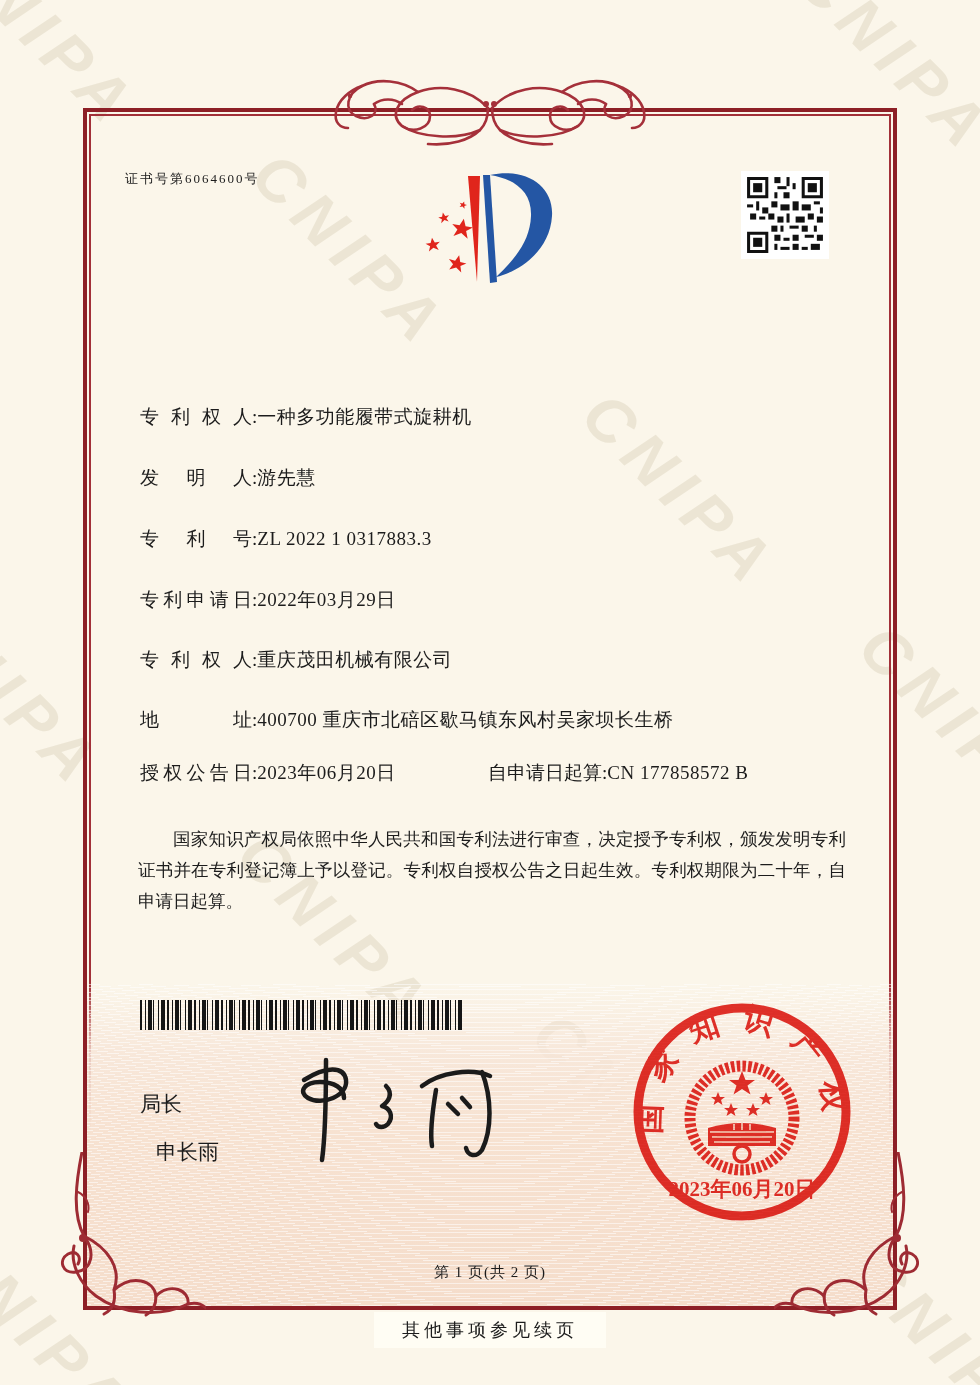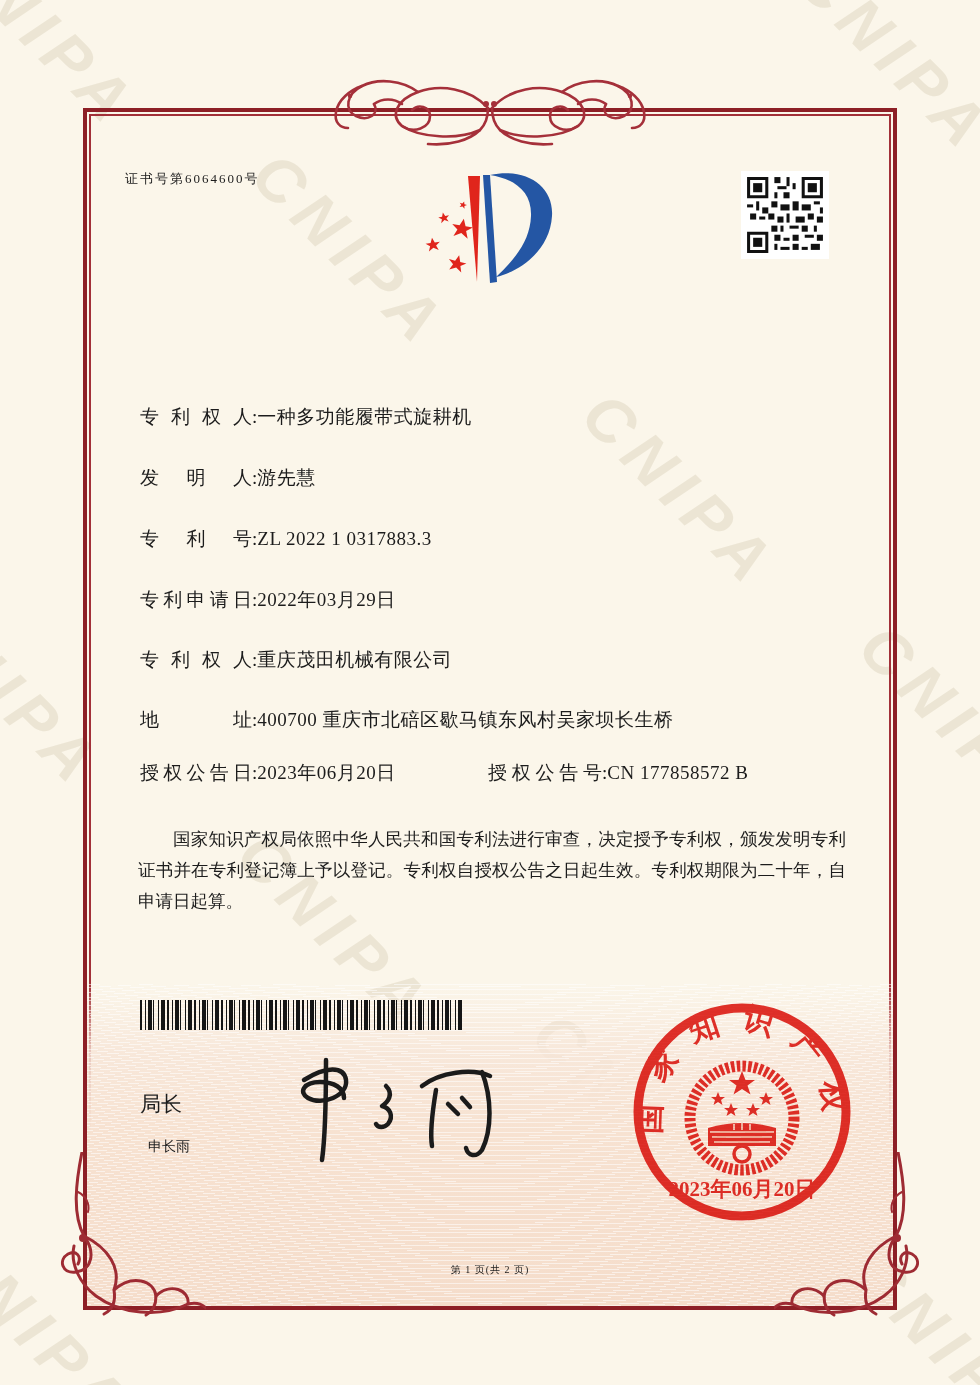--- a/index.html
+++ b/index.html
@@ -41,26 +41,26 @@
   .legal{left:138px;top:808px;width:708px;font-size:17.5px;line-height:1.78;text-align:justify;}
   .legal p{margin:16px 0 2px 0;text-indent:2em;}
 
   .barcode{left:140px;top:1000px;width:322px;height:30px;
     background:repeating-linear-gradient(90deg,
       #151515 0 2px, transparent 2px 5px, #151515 5px 6px, transparent 6px 8px,
       #151515 8px 12px, transparent 12px 13px, #151515 13px 14px, transparent 14px 18px,
       #151515 18px 19px, transparent 19px 21px, #151515 21px 25px, transparent 25px 27px);}
 
   .signer-title{left:140px;top:1090px;font-size:21px;font-family:Liberation Serif, serif;}
-  .signer-name{left:148px;top:1138px;font-size:14px;font-family:"Liberation Sans","DejaVu Sans",sans-serif;}
+  .signer-name{left:156px;top:1138px;font-size:21px;font-family:"Liberation Sans","DejaVu Sans",sans-serif;}
   .autograph{left:286px;top:1042px;}
 
   .seal{left:628px;top:998px;mix-blend-mode:multiply;}
 
-  .page-num{left:0;top:1263px;width:980px;text-align:center;font-size:10px;letter-spacing:1px;}
+  .page-num{left:0;top:1263px;width:980px;text-align:center;font-size:15px;letter-spacing:1px;}
   .note{left:0;top:1312px;width:980px;text-align:center;}
   .note span{display:inline-block;background:#fffdf4;padding:6px 28px;font-size:18px;letter-spacing:4px;}
 </style>
 </head>
 <body>
 
 <div class="page">
 
   <div class="wm" style="left:40px;top:30px">CNIPA</div>
   <div class="wm" style="left:895px;top:55px">CNIPA</div>
@@ -203,21 +203,21 @@
     </div>
     <div class="row" style="top:647px">
       <span class="lbl">专利权人</span><span>:</span><span class="val">重庆茂田机械有限公司</span>
     </div>
     <div class="row" style="top:707px">
       <span class="lbl">地址</span><span>:</span><span class="val">400700 重庆市北碚区歇马镇东风村吴家坝长生桥</span>
     </div>
     <div class="row" style="top:760px">
       <span class="lbl">授权公告日</span><span>:</span><span class="val">2023年06月20日</span>
       <span class="pair2">
-        <span class="lbl">授权公告号</span><span>:</span><span class="val">CN 177858572 B</span>
+        <span class="lbl">自申请日起算</span><span>:</span><span class="val">CN 177858572 B</span>
       </span>
     </div>
   </div>
 
   <div class="content-item legal">
     <p>国家知识产权局依照中华人民共和国专利法进行审查，决定授予专利权，颁发发明专利证书并在专利登记簿上予以登记。专利权自授权公告之日起生效。专利权期限为二十年，自申请日起算。</p>
   </div>
 
   <div class="content-item barcode"></div>
 
@@ -265,14 +265,17 @@
           <path d="M106,126 L106,132 M114,124 L114,132 M122,126 L122,132"></path>
         </g>
         <circle cx="114" cy="156" r="8" fill="none" stroke-width="3.5"></circle>
       </g>
       <text x="114" y="198" text-anchor="middle" font-size="21" font-weight="bold" fill="#e1231c" font-family="Liberation Serif, DejaVu Serif, serif">2023年06月20日</text>
     </g>
   </svg>
 
   <div class="content-item page-num">第 1 页(共 2 页)</div>
 
+  <div class="content-item note">
+    <span>其他事项参见续页</span>
+  </div>
 
 </div>
 
 </body></html>

